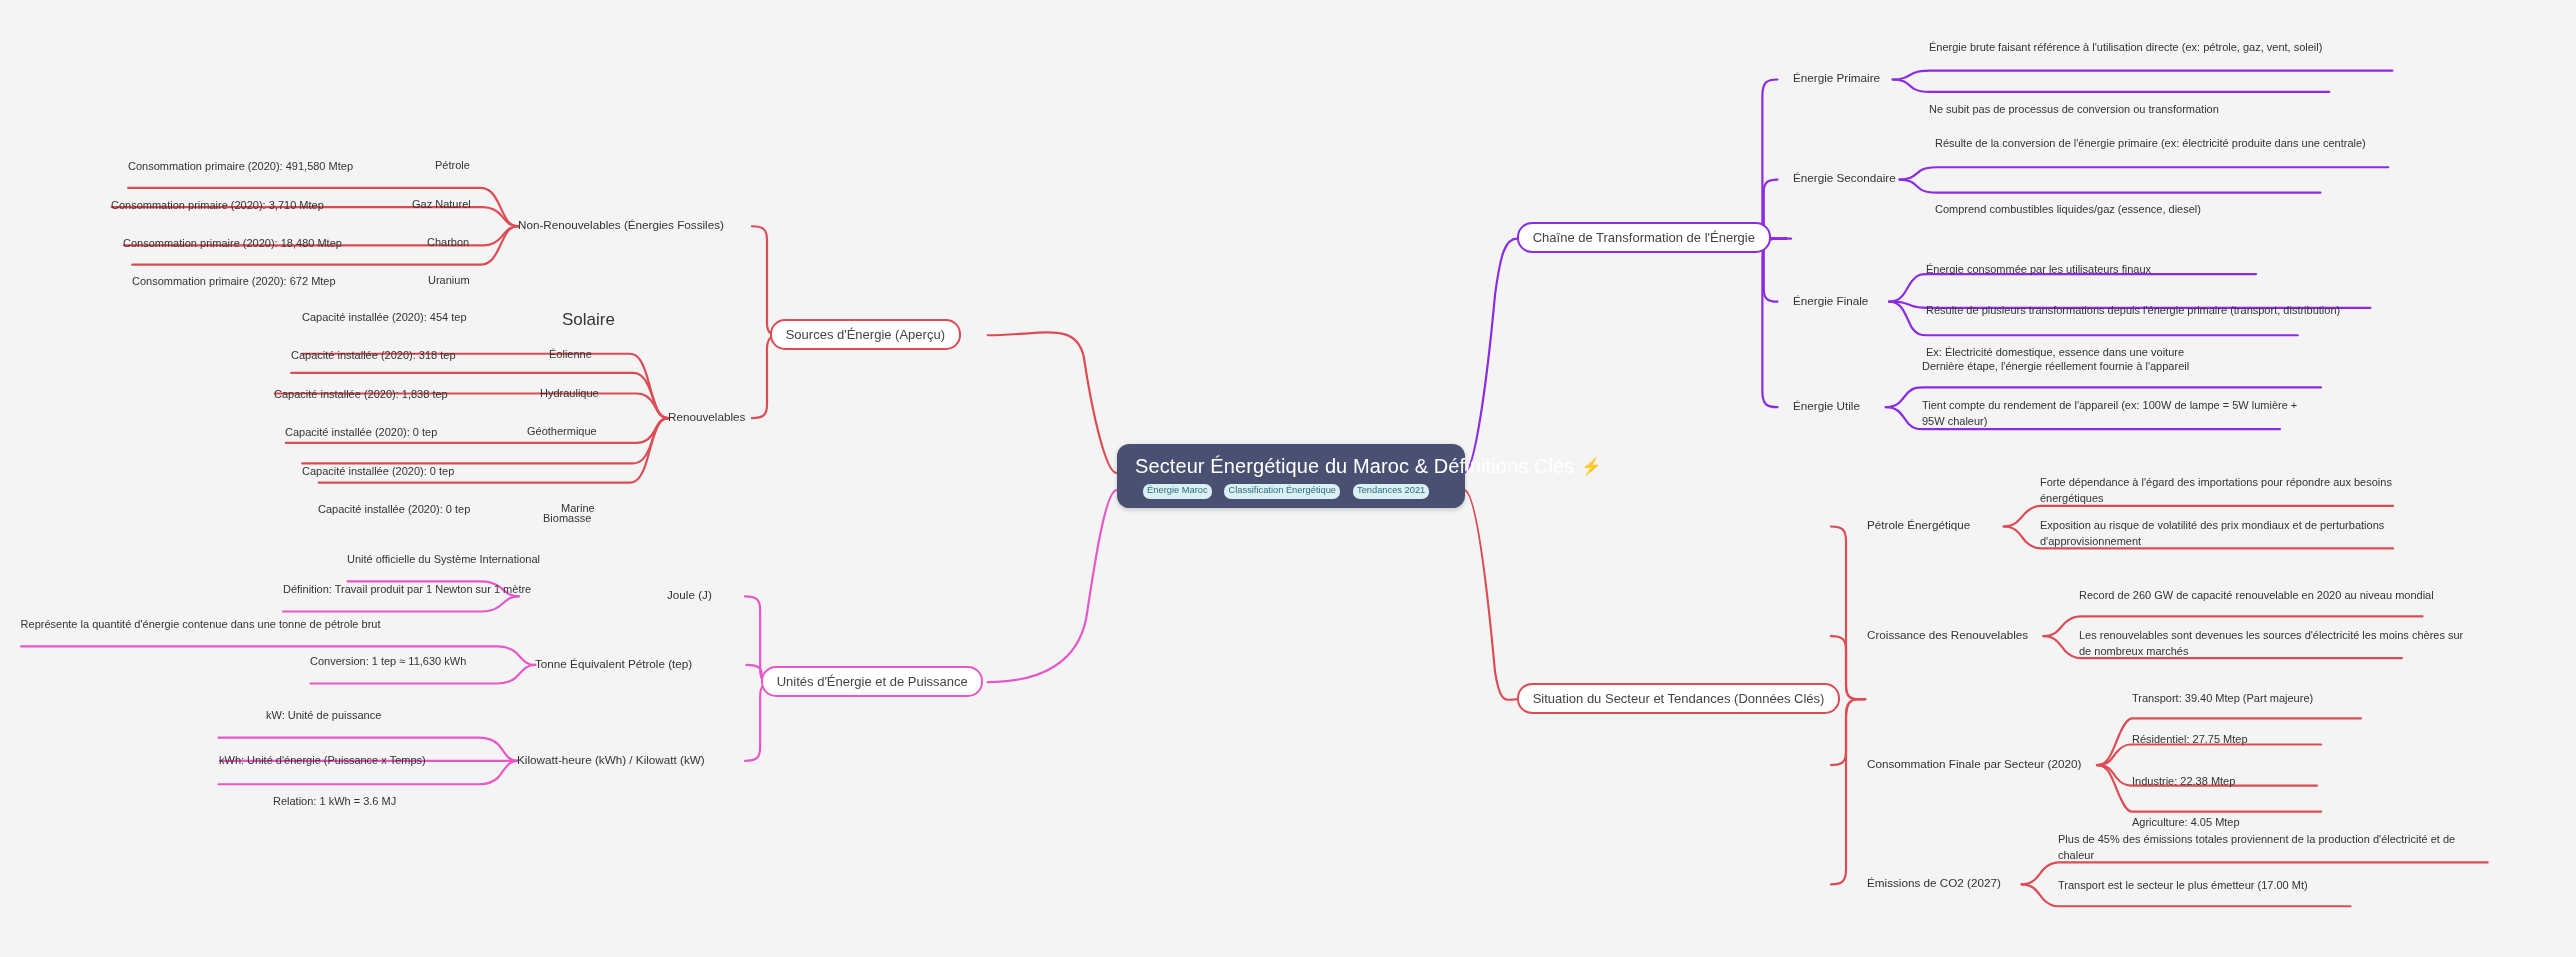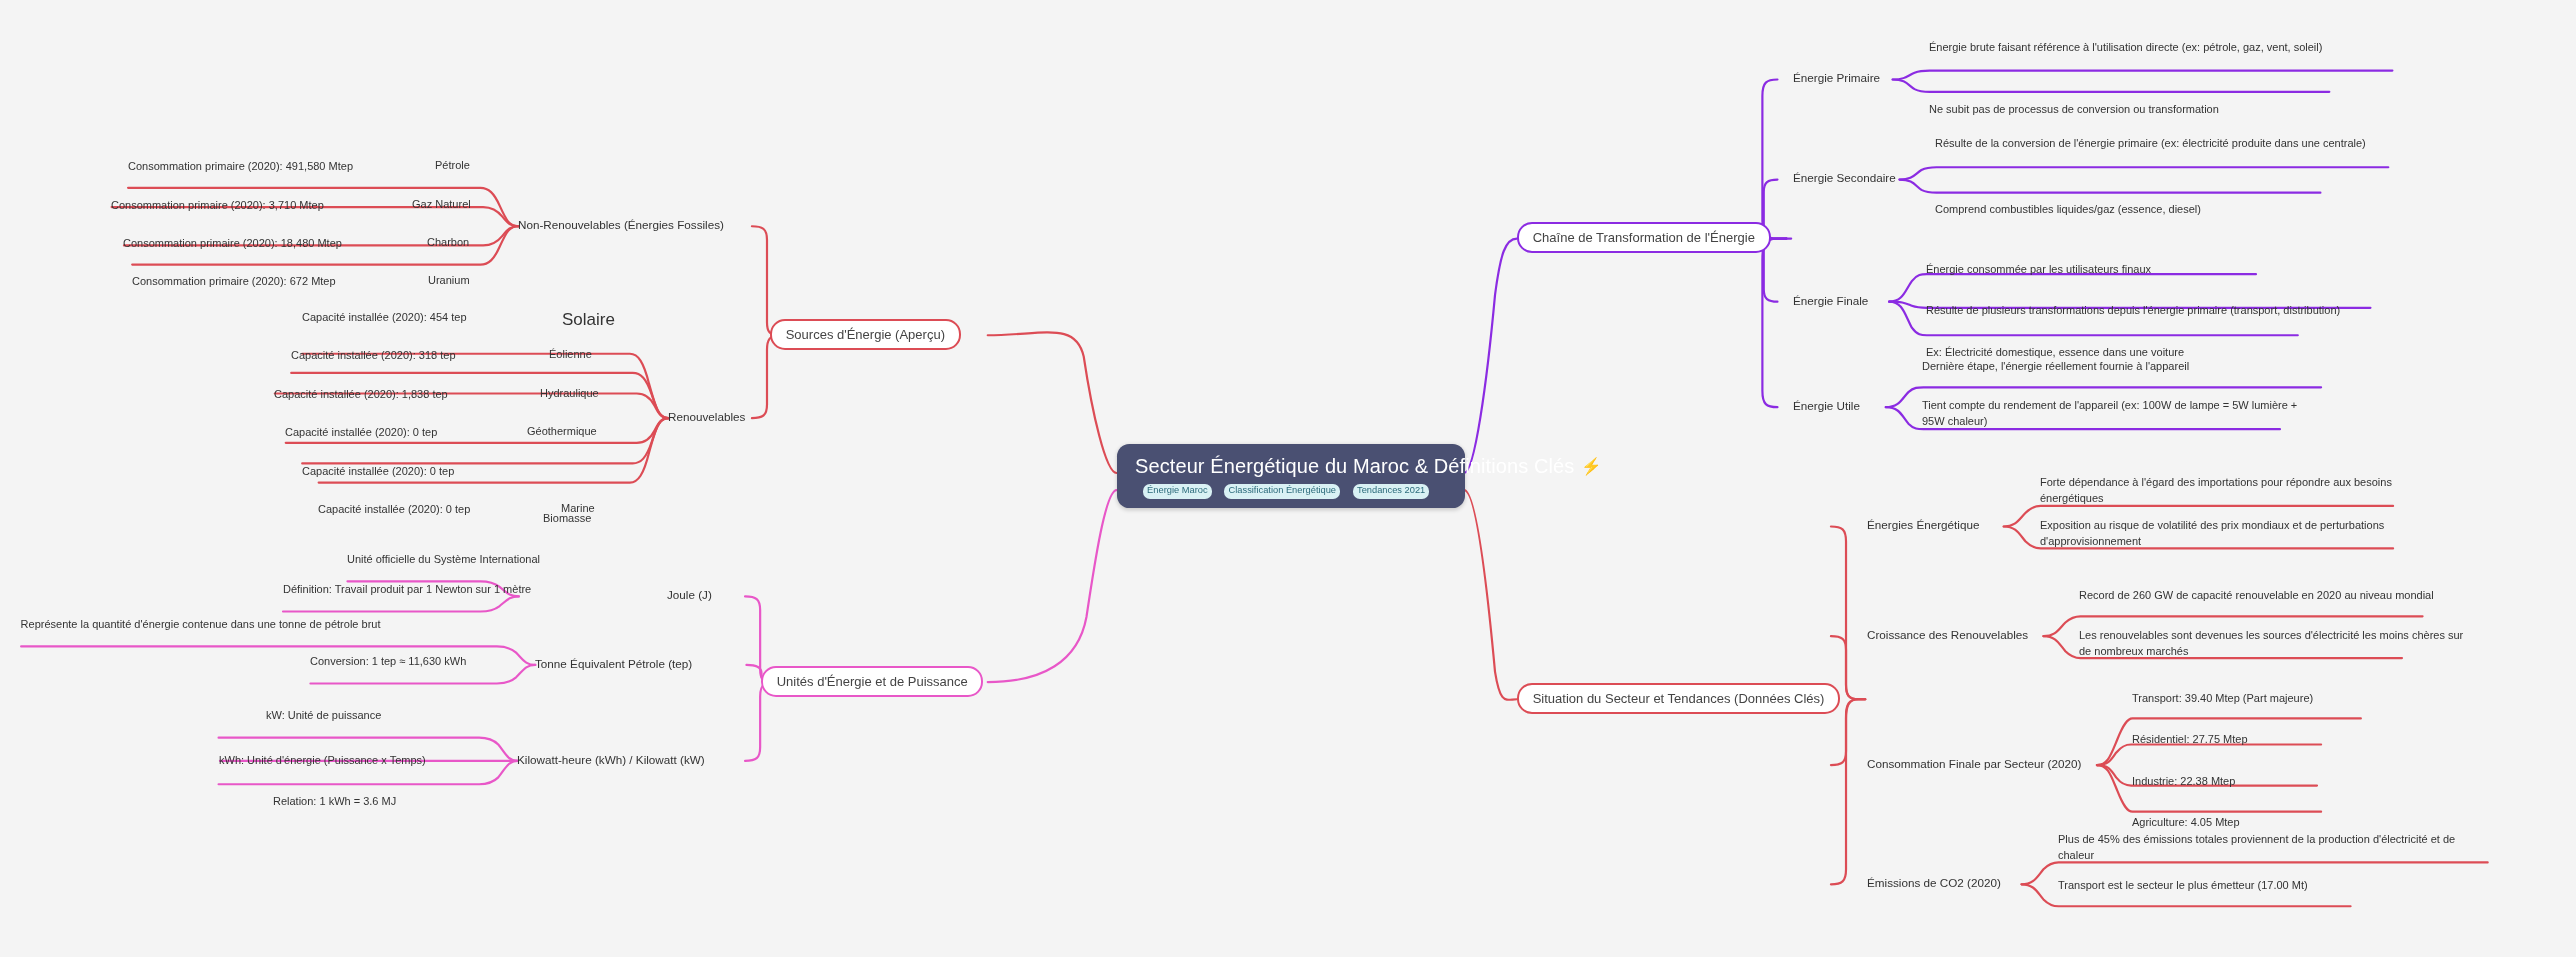--- a/index.html
+++ b/index.html
@@ -224,32 +224,32 @@
 
   <div class="node2" style="left:535px;top:657px;"><span>Tonne Équivalent Pétrole (tep)</span></div>
   <div class="leaf nowrap" style="left:20.6px;top:617px;"><span>Représente la quantité d'énergie contenue dans une tonne de pétrole brut</span></div>
   <div class="leaf nowrap" style="left:310px;top:654px;"><span>Conversion: 1 tep ≈ 11,630 kWh</span></div>
 
   <div class="node2" style="left:517px;top:753px;"><span>Kilowatt-heure (kWh) / Kilowatt (kW)</span></div>
   <div class="leaf nowrap" style="left:266px;top:708px;"><span>kW: Unité de puissance</span></div>
   <div class="leaf nowrap" style="left:219px;top:753px;"><span>kWh: Unité d'énergie (Puissance x Temps)</span></div>
   <div class="leaf nowrap" style="left:273px;top:794px;"><span>Relation: 1 kWh = 3.6 MJ</span></div>
 
-  <div class="node2" style="left:1867px;top:518px;"><span>Énergies Énergétique</span></div>
+  <div class="node2" style="left:1867px;top:518px;"><span>Pétrole Énergétique</span></div>
   <div class="leaf wrap" style="left:2040px;top:475px;width:384px;"><span>Forte dépendance à l'égard des importations pour répondre aux besoins énergétiques</span></div>
   <div class="leaf wrap" style="left:2040px;top:518px;width:384px;"><span>Exposition au risque de volatilité des prix mondiaux et de perturbations d'approvisionnement</span></div>
 
   <div class="node2" style="left:1867px;top:628px;"><span>Croissance des Renouvelables</span></div>
   <div class="leaf nowrap" style="left:2079px;top:588px;"><span>Record de 260 GW de capacité renouvelable en 2020 au niveau mondial</span></div>
   <div class="leaf wrap" style="left:2079px;top:628px;width:391px;"><span>Les renouvelables sont devenues les sources d'électricité les moins chères sur de nombreux marchés</span></div>
 
   <div class="node2" style="left:1867px;top:757px;"><span>Consommation Finale par Secteur (2020)</span></div>
   <div class="leaf nowrap" style="left:2132px;top:691px;"><span>Transport: 39.40 Mtep (Part majeure)</span></div>
   <div class="leaf nowrap" style="left:2132px;top:732px;"><span>Résidentiel: 27.75 Mtep</span></div>
   <div class="leaf nowrap" style="left:2132px;top:774px;"><span>Industrie: 22.38 Mtep</span></div>
   <div class="leaf nowrap" style="left:2132px;top:815px;"><span>Agriculture: 4.05 Mtep</span></div>
 
-  <div class="node2" style="left:1867px;top:876px;"><span>Émissions de CO2 (2020)</span></div>
+  <div class="node2" style="left:1867px;top:876px;"><span>Émissions de CO2 (2027)</span></div>
   <div class="leaf wrap" style="left:2058px;top:832px;width:398px;"><span>Plus de 45% des émissions totales proviennent de la production d'électricité et de chaleur</span></div>
   <div class="leaf nowrap" style="left:2058px;top:878px;"><span>Transport est le secteur le plus émetteur (17.00 Mt)</span></div>
 
 </div>
 
 
 </body></html>

